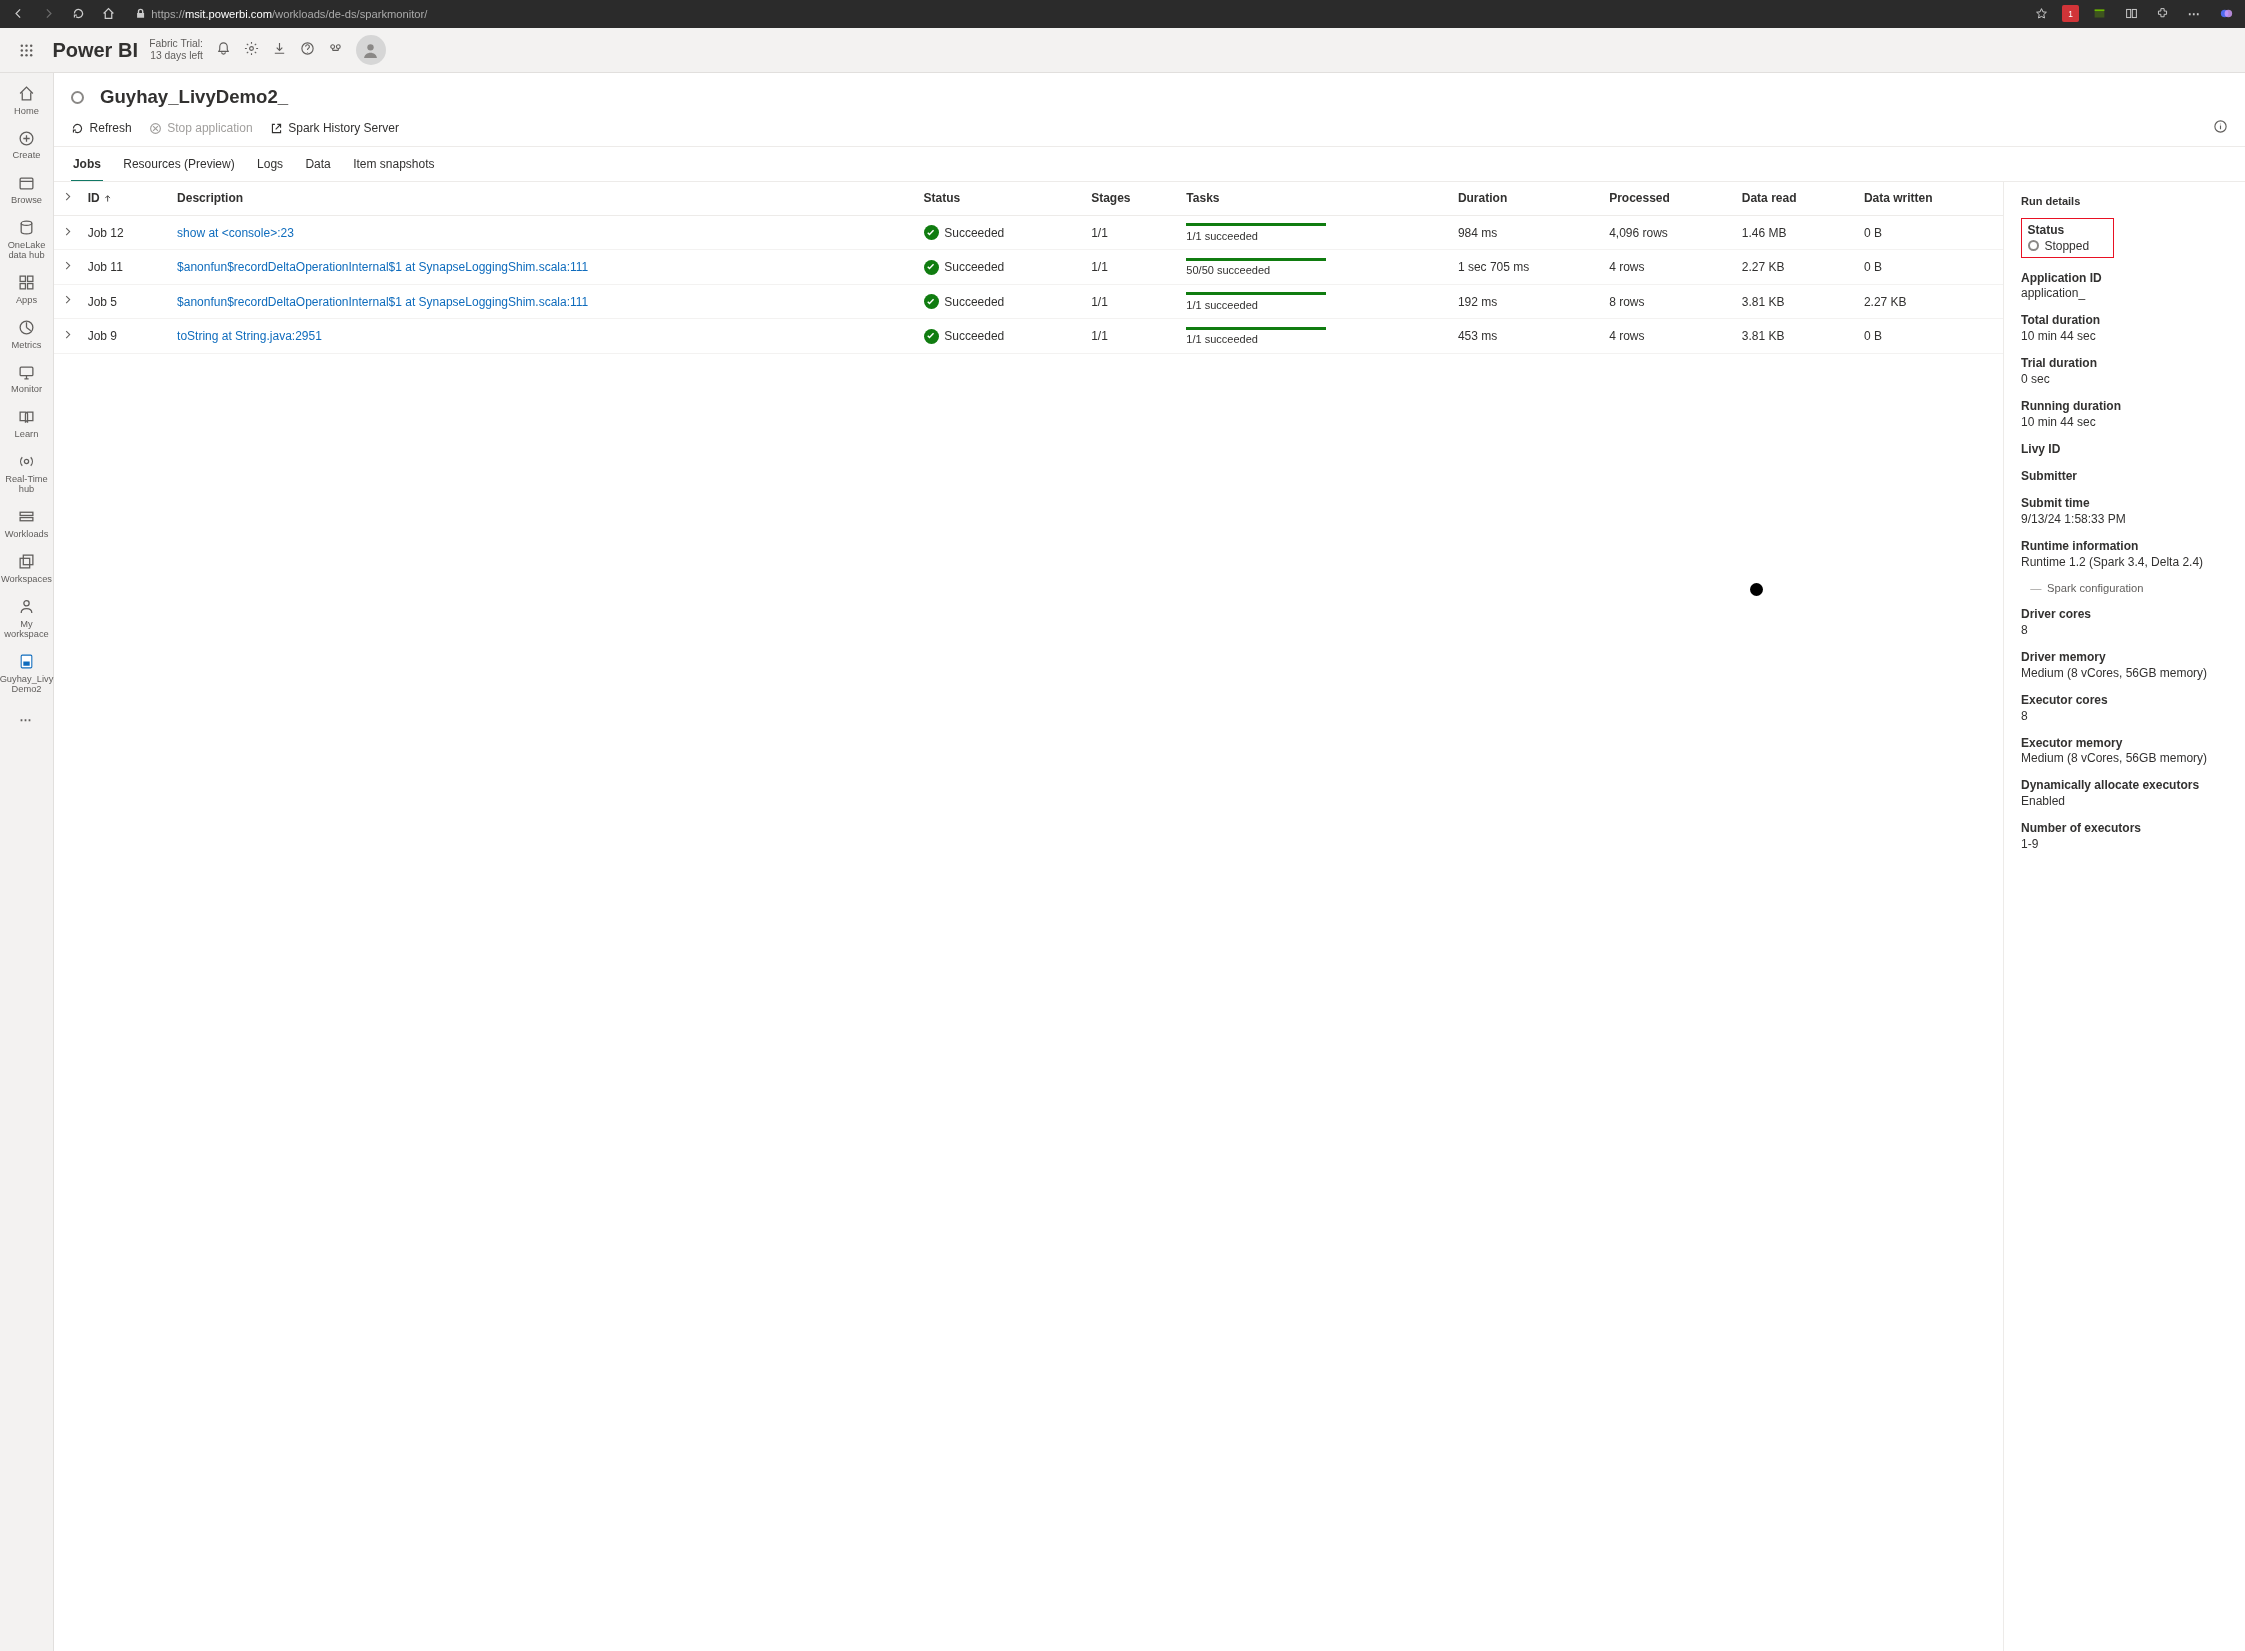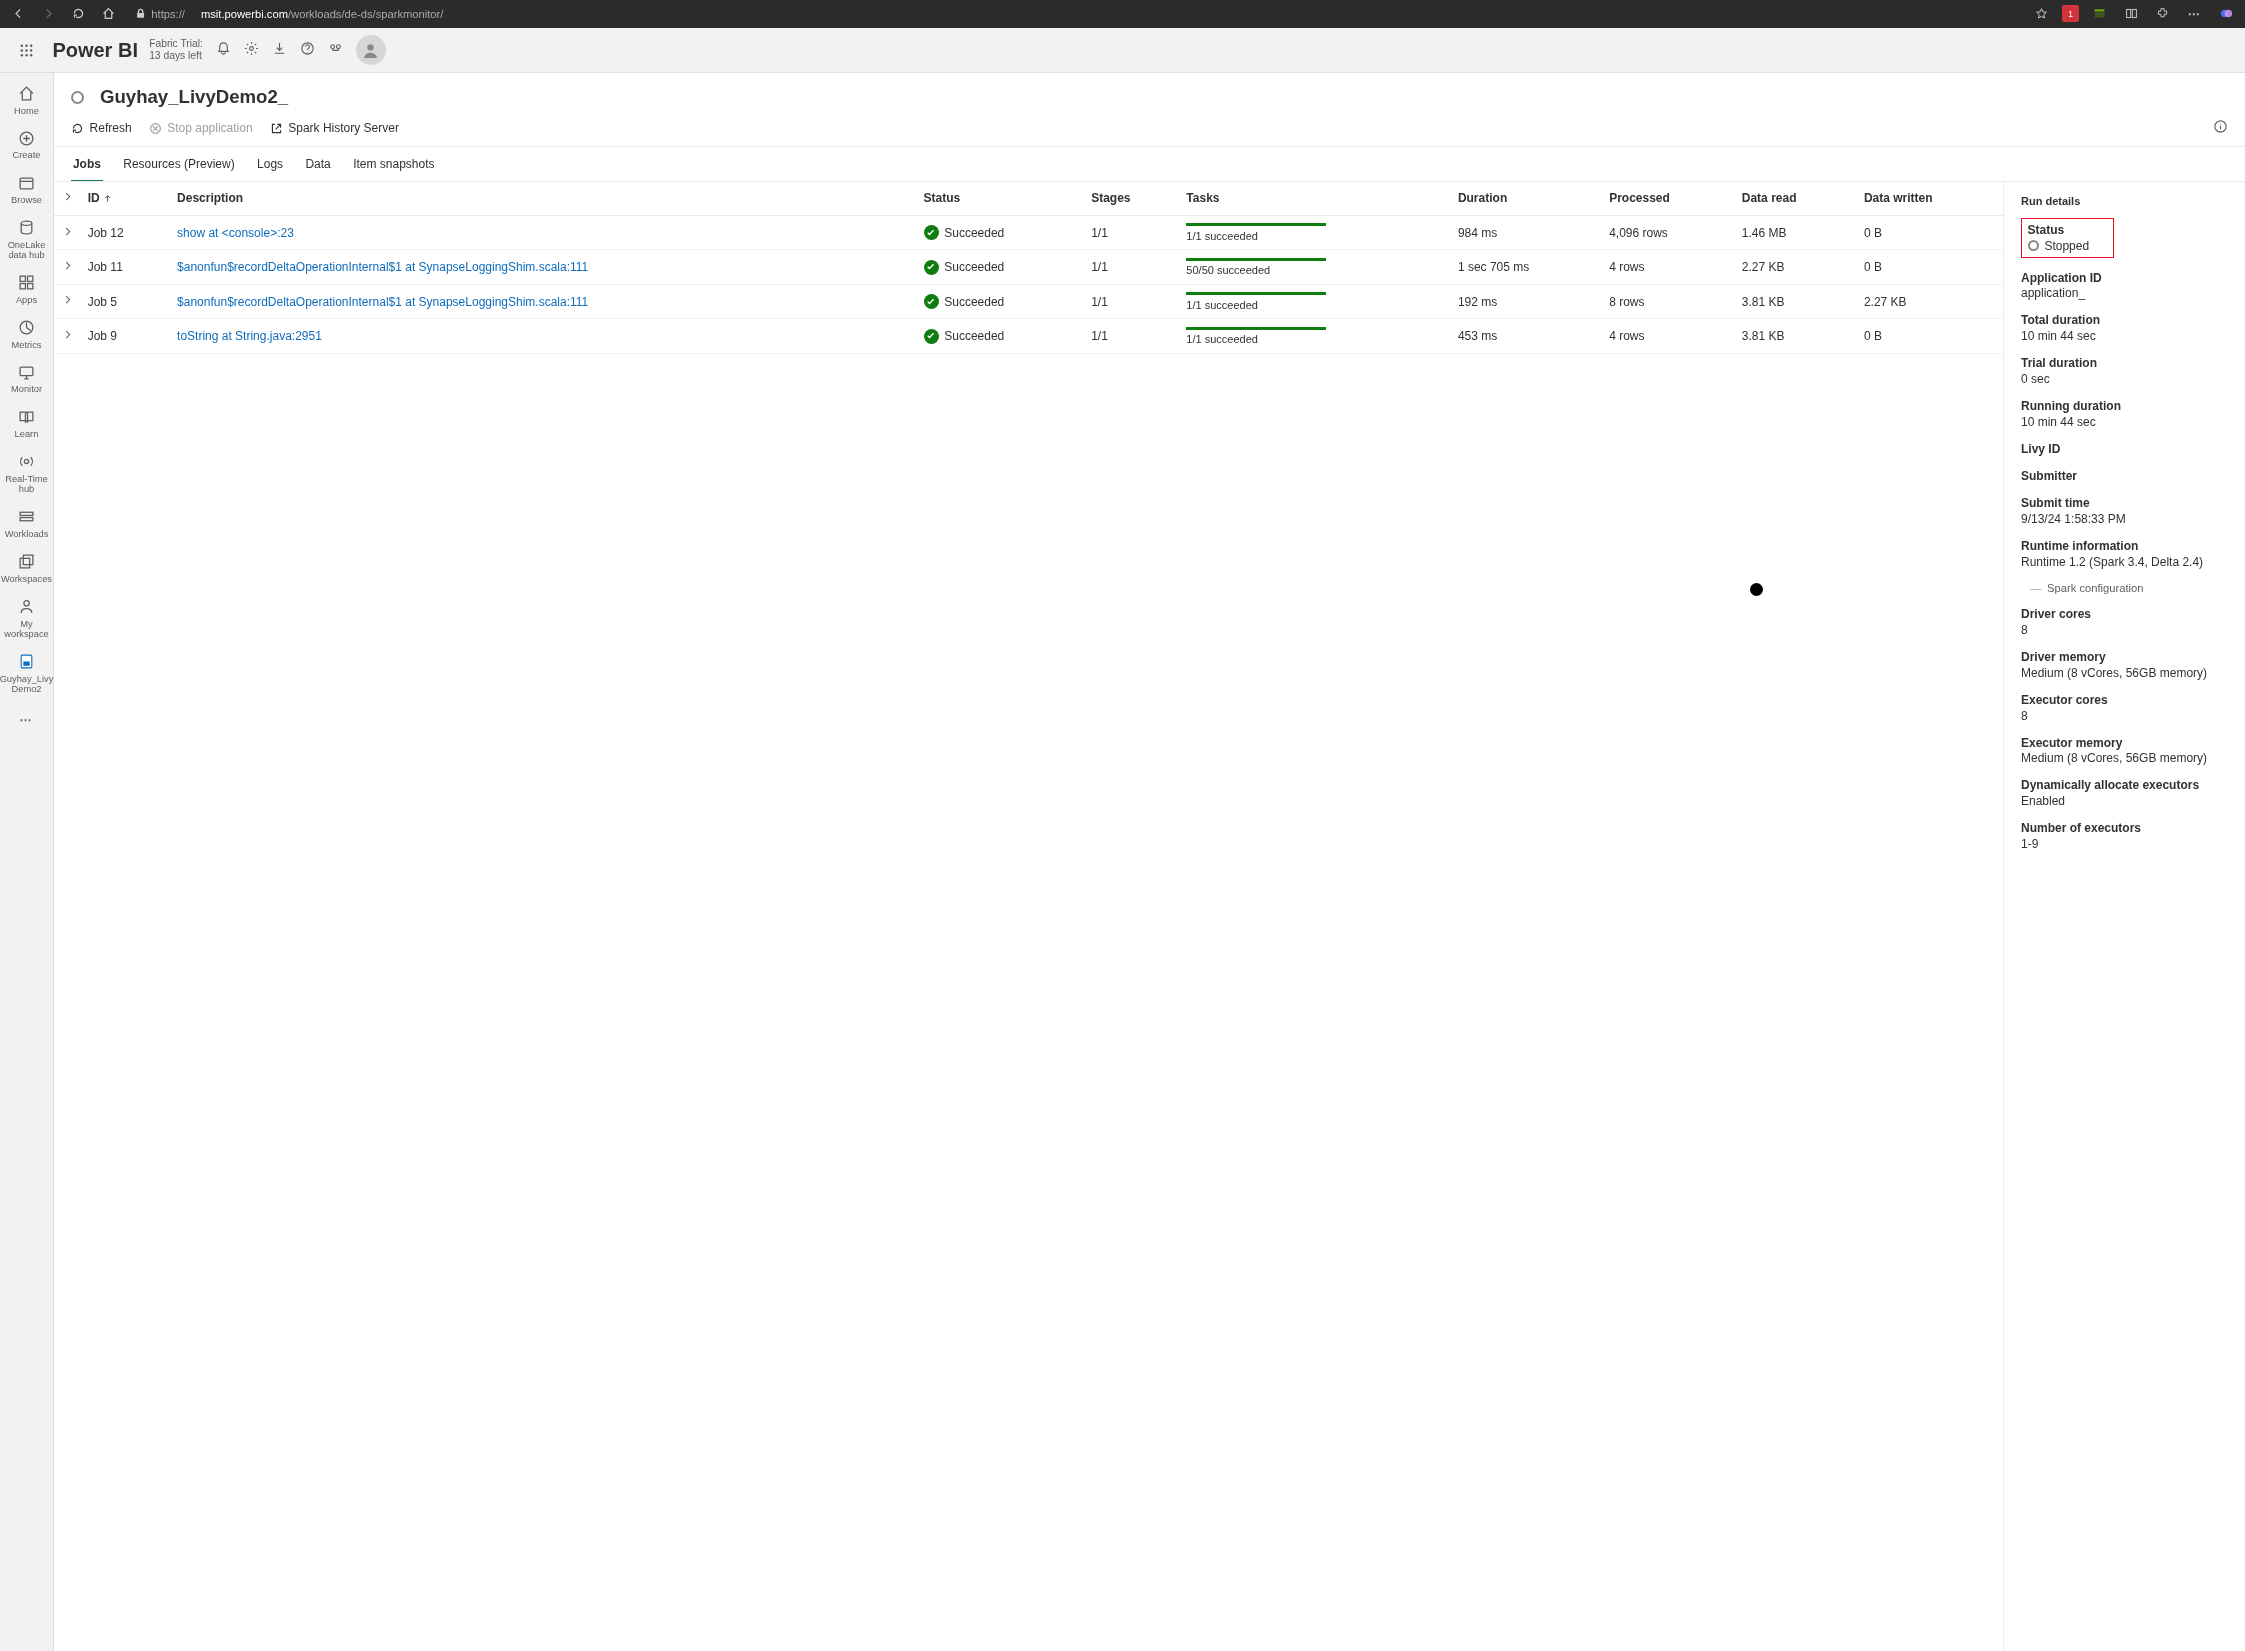--- a/index.html
+++ b/index.html
@@ -24,21 +24,21 @@
 .url-field {
   flex: 1;
   background: transparent;
   color: #aaa;
   font-size: 11.2px;
   padding: 3.7px 7.5px;
   display:flex;
   align-items:center;
   gap:5.6px;
 }
-.url-field .host { color: #fff; margin-left: 16px; }
+.url-field .host { color: #fff; }
 .browser-right { display:flex; gap:9.3px; align-items:center; }
 
 .app-bar {
   height: 45px;
   background: #f3f2f1;
   display: flex;
   align-items: center;
   padding: 0 11.2px;
   gap: 11.2px;
   border-bottom: 0.9px solid #e1dfdd;
@@ -57,21 +57,21 @@
   border-radius: 3.7px;
   height: 30px;
   display:flex;
   align-items:center;
   padding: 0 9.3px;
   gap: 7.5px;
   color: #605e5c;
 }
 .search-box input { border:none; outline:none; flex:1; font-size:12px; color:#323130; background:transparent; }
 .topbar-right { display:flex; align-items:center; gap:13px; color:#605e5c; }
-.trial-text { text-align:left; font-size:10.3px; line-height:12px; color:#605e5c; }
+.trial-text { text-align:right; font-size:10.3px; line-height:12px; color:#605e5c; }
 .avatar-circle { width:30px; height:30px; border-radius:50%; background:#d6d6d6; display:flex; align-items:center; justify-content:center; }
 
 .shell { display:flex; height: calc(100vh - 73px); }
 .left-rail {
   width: 54px;
   background: #f3f2f1;
   border-right: 0.9px solid #e1dfdd;
   display:flex;
   flex-direction:column;
   align-items:center;

